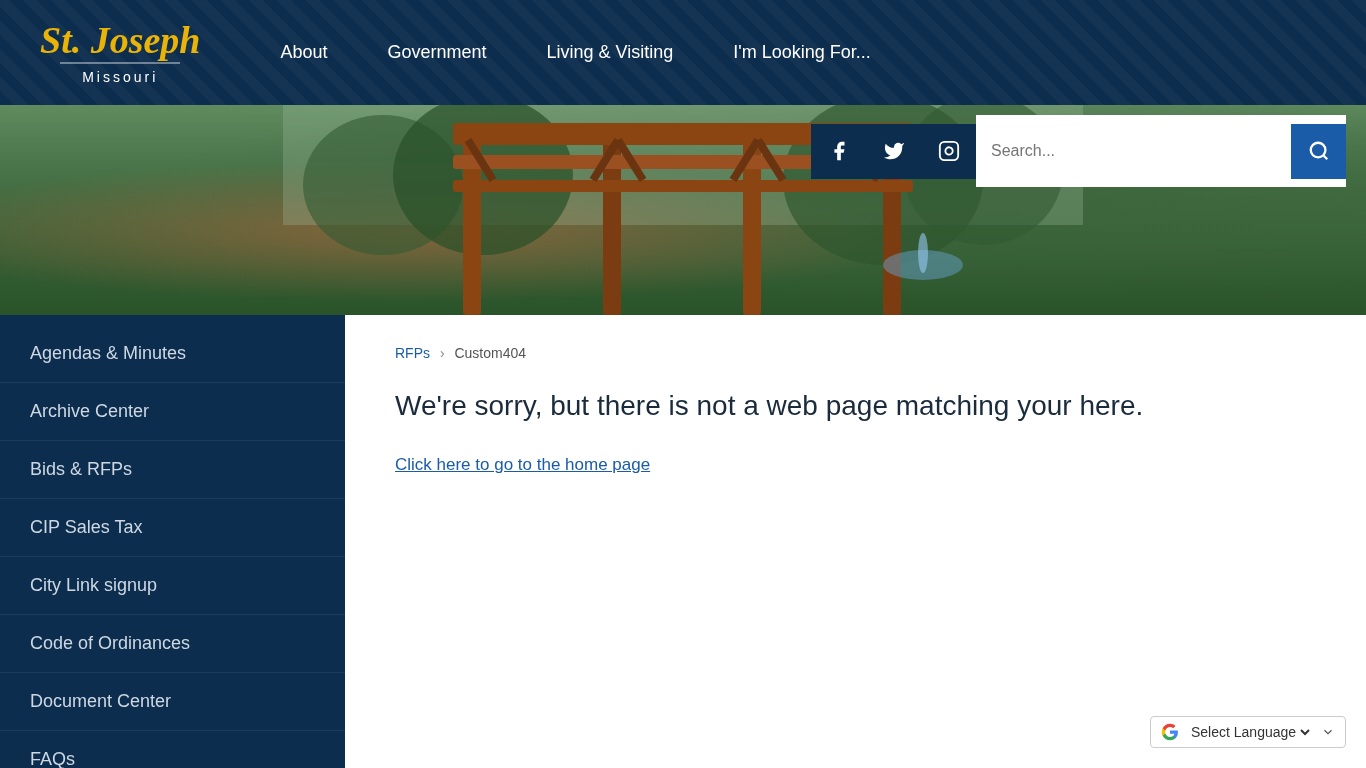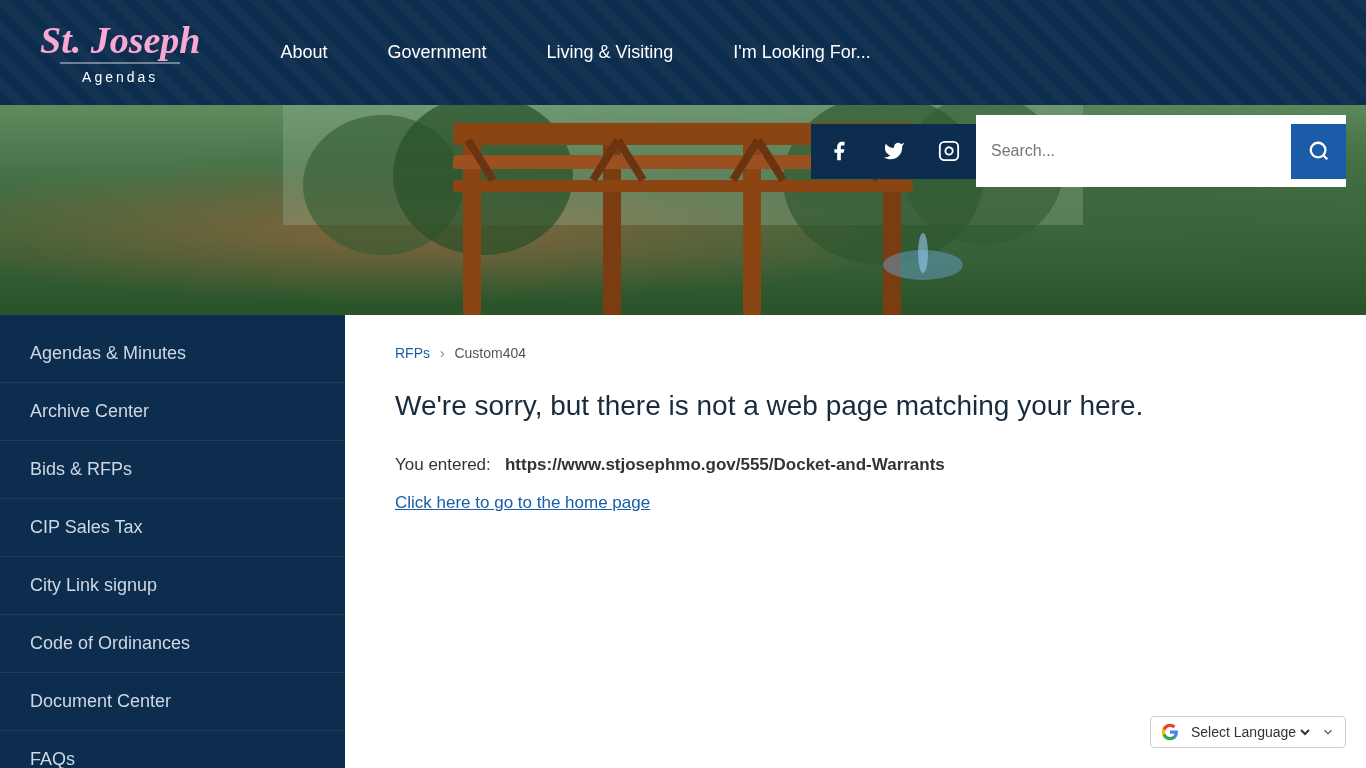--- a/index.html
+++ b/index.html
@@ -29,21 +29,21 @@
     }
     .logo-area {
       display: flex;
       flex-direction: column;
       align-items: center;
       margin-right: 80px;
       position: relative;
       z-index: 1;
     }
     .logo-text {
-      color: #f9a8d4;
+      color: #eab308;
       font-size: 38px;
       font-weight: bold;
       font-family: Georgia, serif;
       font-style: italic;
       line-height: 1;
     }
     .logo-subtitle {
       color: white;
       font-size: 14px;
       letter-spacing: 3px;
@@ -247,21 +247,21 @@
       color: #333;
     }
   </style>
 </head>
 <body>
 
 <div class="header">
   <div class="logo-area">
     <div class="logo-text">St. Joseph</div>
     <div class="logo-line"></div>
-    <div class="logo-subtitle">Agendas</div>
+    <div class="logo-subtitle">Missouri</div>
   </div>
   <nav class="main-nav">
     <a>About</a>
     <a>Government</a>
     <a>Living &amp; Visiting</a>
     <a>I'm Looking For...</a>
   </nav>
 </div>
 
 <div class="search-social-bar">
@@ -344,25 +344,20 @@
 
   </div>
 
   <div class="main-content">
     <div class="breadcrumb">
       <a>RFPs</a>
       <span class="breadcrumb-sep">›</span>
       <span>Custom404</span>
     </div>
     <div class="error-heading">We're sorry, but there is not a web page matching your here.</div>
-    <div class="entered-url-label">
-      <span>You entered:</span>
-      &nbsp;
-      <strong>https://www.stjosephmo.gov/555/Docket-and-Warrants</strong>
-    </div>
     <a class="home-link">Click here to go to the home page</a>
   </div>
 </div>
 
 <div class="language-selector">
   <svg class="google-g" viewBox="0 0 24 24">
     <path d="M22.56 12.25c0-.78-.07-1.53-.2-2.25H12v4.26h5.92c-.26 1.37-1.04 2.53-2.21 3.31v2.77h3.57c2.08-1.92 3.28-4.74 3.28-8.09z" fill="#4285F4"></path>
     <path d="M12 23c2.97 0 5.46-.98 7.28-2.66l-3.57-2.77c-.98.66-2.23 1.06-3.71 1.06-2.86 0-5.29-1.93-6.16-4.53H2.18v2.84C3.99 20.53 7.7 23 12 23z" fill="#34A853"></path>
     <path d="M5.84 14.09c-.22-.66-.35-1.36-.35-2.09s.13-1.43.35-2.09V7.07H2.18C1.43 8.55 1 10.22 1 12s.43 3.45 1.18 4.93l3.66-2.84z" fill="#FBBC05"></path>
     <path d="M12 5.38c1.62 0 3.06.56 4.21 1.64l3.15-3.15C17.45 2.09 14.97 1 12 1 7.7 1 3.99 3.47 2.18 7.07l3.66 2.84c.87-2.6 3.3-4.53 6.16-4.53z" fill="#EA4335"></path>

